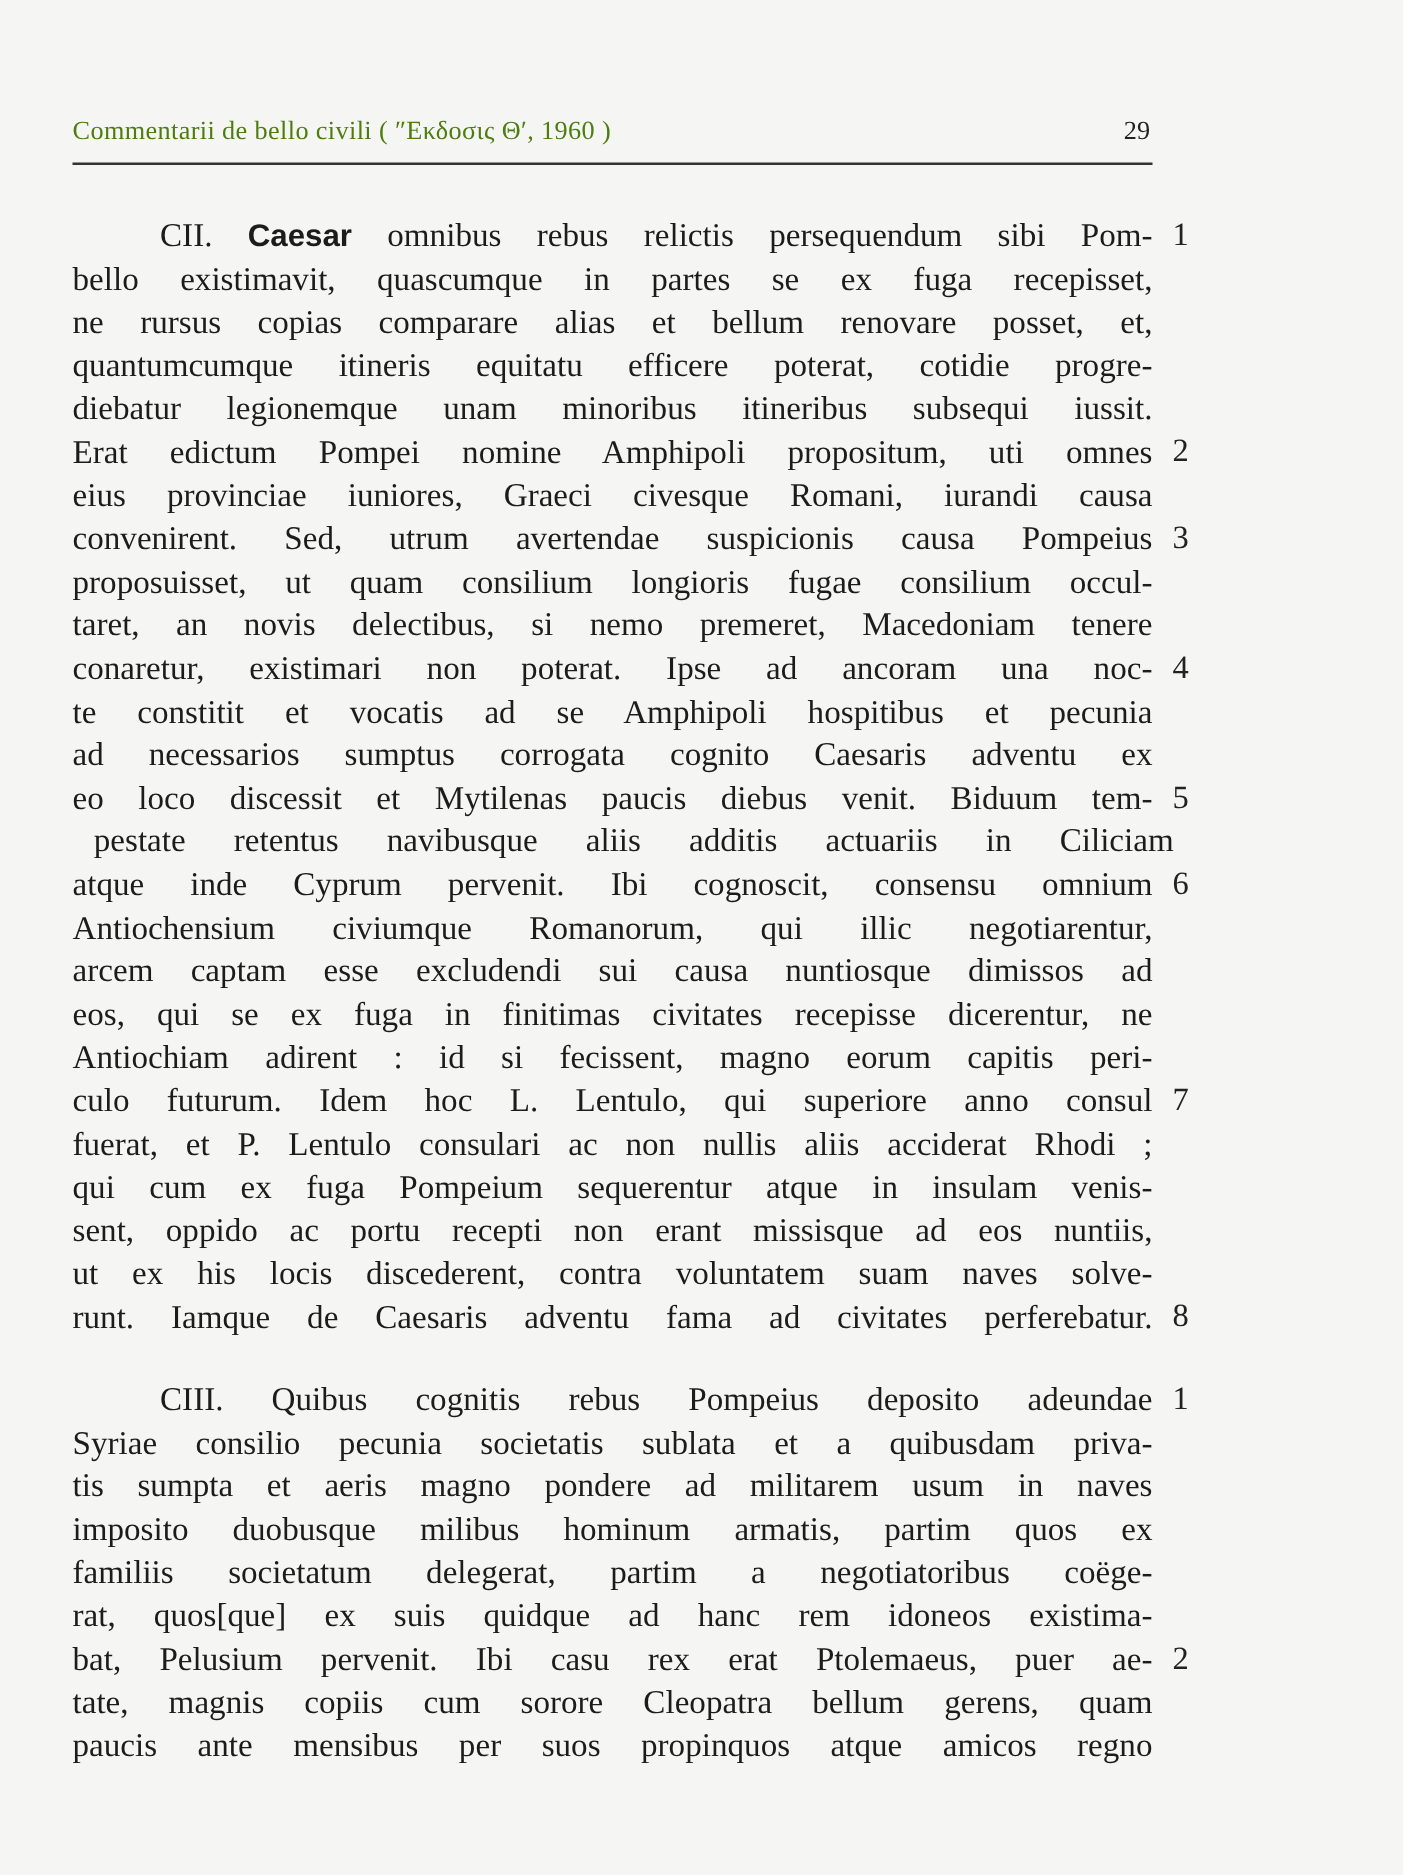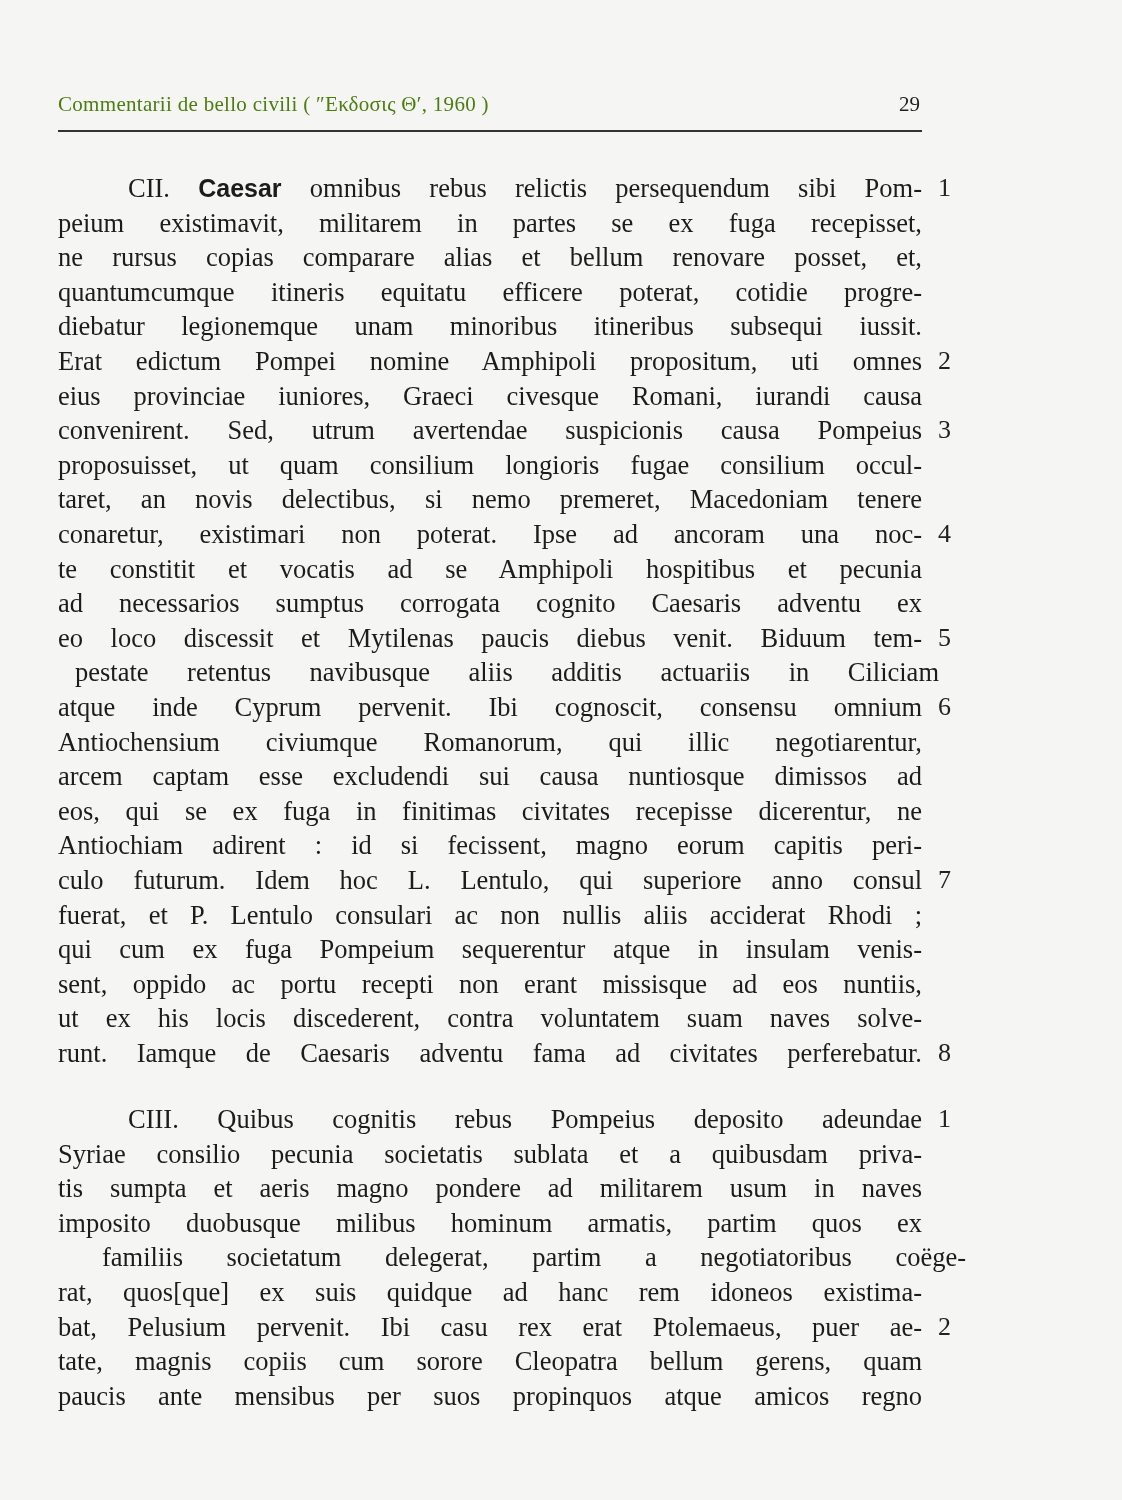--- a/index.html
+++ b/index.html
@@ -40,21 +40,21 @@
 <body>
 
 <div class="header">
   <span class="title">Commentarii de bello civili ( ″Εκδοσις Θ′, 1960 )</span>
   <span class="pageno">29</span>
   <div class="rule"></div>
 </div>
 
 <div class="section" id="sec0" style="top:171px;">
     <div class="line" style="top: 0px; padding-left: 70px; box-sizing: border-box; white-space: normal;"><span>CII.</span> <span class="bold">Caesar</span> <span>omnibus rebus relictis persequendum sibi Pom-</span></div>
-    <div class="line" style="top: 34.6px; white-space: normal;">peium existimavit, militarem in partes se ex fuga recepisset,</div>
+    <div class="line" style="top: 34.6px; white-space: normal;">bello existimavit, quascumque in partes se ex fuga recepisset,</div>
     <div class="line" style="top: 69.2px; white-space: normal;">ne rursus copias  comparare alias et bellum renovare posset, et,</div>
     <div class="line" style="top: 103.8px; white-space: normal;">quantumcumque itineris equitatu efficere poterat, cotidie progre-</div>
     <div class="line" style="top: 138.4px; white-space: normal;">diebatur legionemque unam minoribus itineribus subsequi iussit.</div>
     <div class="line" style="top: 173px; white-space: normal;">Erat edictum Pompei nomine Amphipoli propositum, uti omnes</div>
     <div class="line" style="top: 207.6px; white-space: normal;">eius provinciae iuniores, Graeci civesque Romani, iurandi causa</div>
     <div class="line" style="top: 242.2px; white-space: normal;">convenirent. Sed, utrum avertendae suspicionis causa Pompeius</div>
     <div class="line" style="top: 276.8px; white-space: normal;">proposuisset, ut quam consilium longioris fugae consilium occul-</div>
     <div class="line" style="top: 311.4px; white-space: normal;">taret, an novis delectibus, si nemo premeret, Macedoniam tenere</div>
     <div class="line" style="top: 346px; white-space: normal;">conaretur, existimari non poterat. Ipse ad ancoram una noc-</div>
     <div class="line" style="top: 380.6px; white-space: normal;">te constitit et vocatis ad se Amphipoli hospitibus et pecunia</div>
@@ -72,21 +72,21 @@
     <div class="line" style="top: 795.8px; white-space: normal;">sent, oppido ac portu recepti non erant missisque ad eos nuntiis,</div>
     <div class="line" style="top: 830.4px; white-space: normal;">ut ex his locis discederent, contra voluntatem suam naves solve-</div>
     <div class="line" style="top: 865px; white-space: normal;">runt. Iamque de Caesaris adventu fama ad civitates perferebatur.</div>
   </div>
 
 <div class="section" id="sec1" style="top:1102px;">
     <div class="line" style="top: 0px; padding-left: 70px; box-sizing: border-box; white-space: normal;"><span>CIII.</span> <span>Quibus cognitis rebus Pompeius deposito adeundae</span></div>
     <div class="line" style="top: 34.6px; white-space: normal;">Syriae consilio pecunia societatis sublata et a quibusdam priva-</div>
     <div class="line" style="top: 69.2px; white-space: normal;">tis sumpta et aeris magno pondere ad militarem usum in naves</div>
     <div class="line" style="top: 103.8px; white-space: normal;">imposito duobusque milibus hominum armatis, partim quos ex</div>
-    <div class="line" style="top: 138.4px; white-space: normal; margin-left: 44px;">familiis societatum delegerat, partim a negotiatoribus coëge-</div>
+    <div class="line" style="top: 138.4px; white-space: normal;">familiis societatum delegerat, partim a negotiatoribus coëge-</div>
     <div class="line" style="top: 173px; white-space: normal;">rat, quos[que] ex suis quidque ad hanc rem idoneos existima-</div>
     <div class="line" style="top: 207.6px; white-space: normal;">bat, Pelusium pervenit. Ibi casu rex erat  Ptolemaeus, puer ae-</div>
     <div class="line" style="top: 242.2px; white-space: normal;">tate, magnis copiis cum sorore Cleopatra bellum gerens, quam</div>
     <div class="line" style="top: 276.8px; white-space: normal;">paucis ante mensibus per suos propinquos atque amicos regno</div>
   </div>
 
 <div class="marg" style="top: 171px; position: absolute;">1</div>
 <div class="marg" style="top: 344px; position: absolute;">2</div>
 <div class="marg" style="top: 413.2px; position: absolute;">3</div>
 <div class="marg" style="top: 517px; position: absolute;">4</div>

